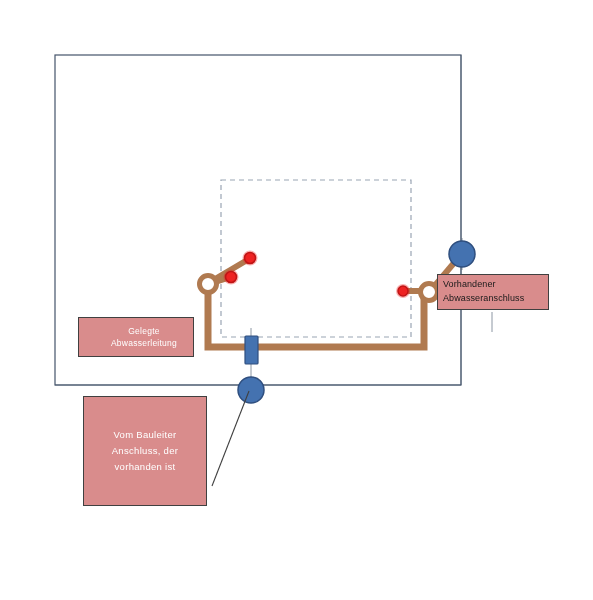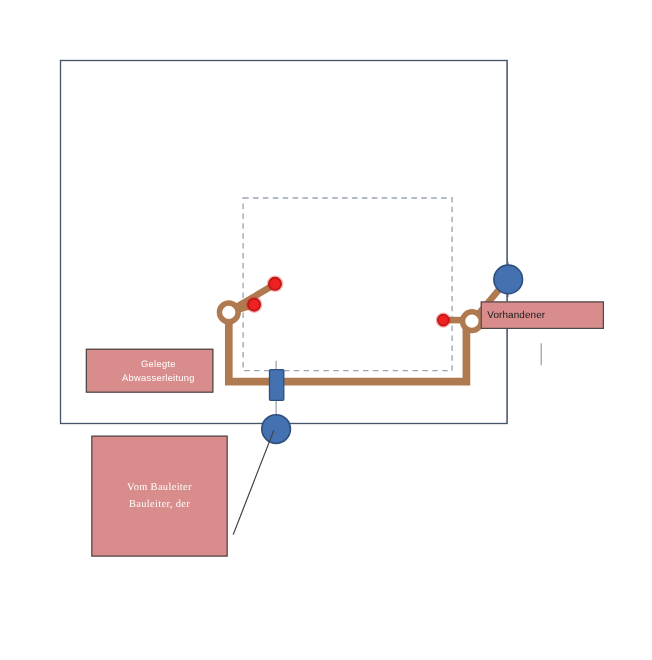--- a/index.html
+++ b/index.html
@@ -58,27 +58,26 @@
     left: 83px;
     top: 396px;
     width: 124px;
     height: 110px;
   }
   #callout-bauleiter .line {
     color: #ffffff;
     font-size: 9.5px;
     letter-spacing: 0.3px;
     line-height: 1.72;
-    font-family: Liberation Serif, serif;
   }
   #callout-vorhandener {
     left: 437px;
     top: 274px;
     width: 112px;
-    height: 25px;
+    height: 36px;
     align-items: flex-end;
     padding-left: 5px;
   }
   #callout-vorhandener .line {
     color: #1a1a1a;
     font-size: 9px;
     text-align: left;
     letter-spacing: 0.1px;
     line-height: 1.55;
   }
@@ -128,20 +127,22 @@
     <line x1="212" y1="486" x2="249" y2="391" stroke="#404040" stroke-width="1.1"></line>
   </svg>
 
   <div class="callout" id="callout-gelegte">
     <span class="line">Gelegte</span>
     <span class="line">Abwasserleitung</span>
   </div>
 
   <div class="callout" id="callout-vorhandener">
     <span class="line">Vorhandener</span>
+    <span class="line">Abwasseranschluss</span>
   </div>
 
   <div class="callout" id="callout-bauleiter">
     <span class="line">Vom Bauleiter</span>
-    <span class="line">Bauleiter, der</span>
+    <span class="line">Anschluss, der</span>
+    <span class="line">vorhanden ist</span>
   </div>
 
 </div>
 
 </body></html>

